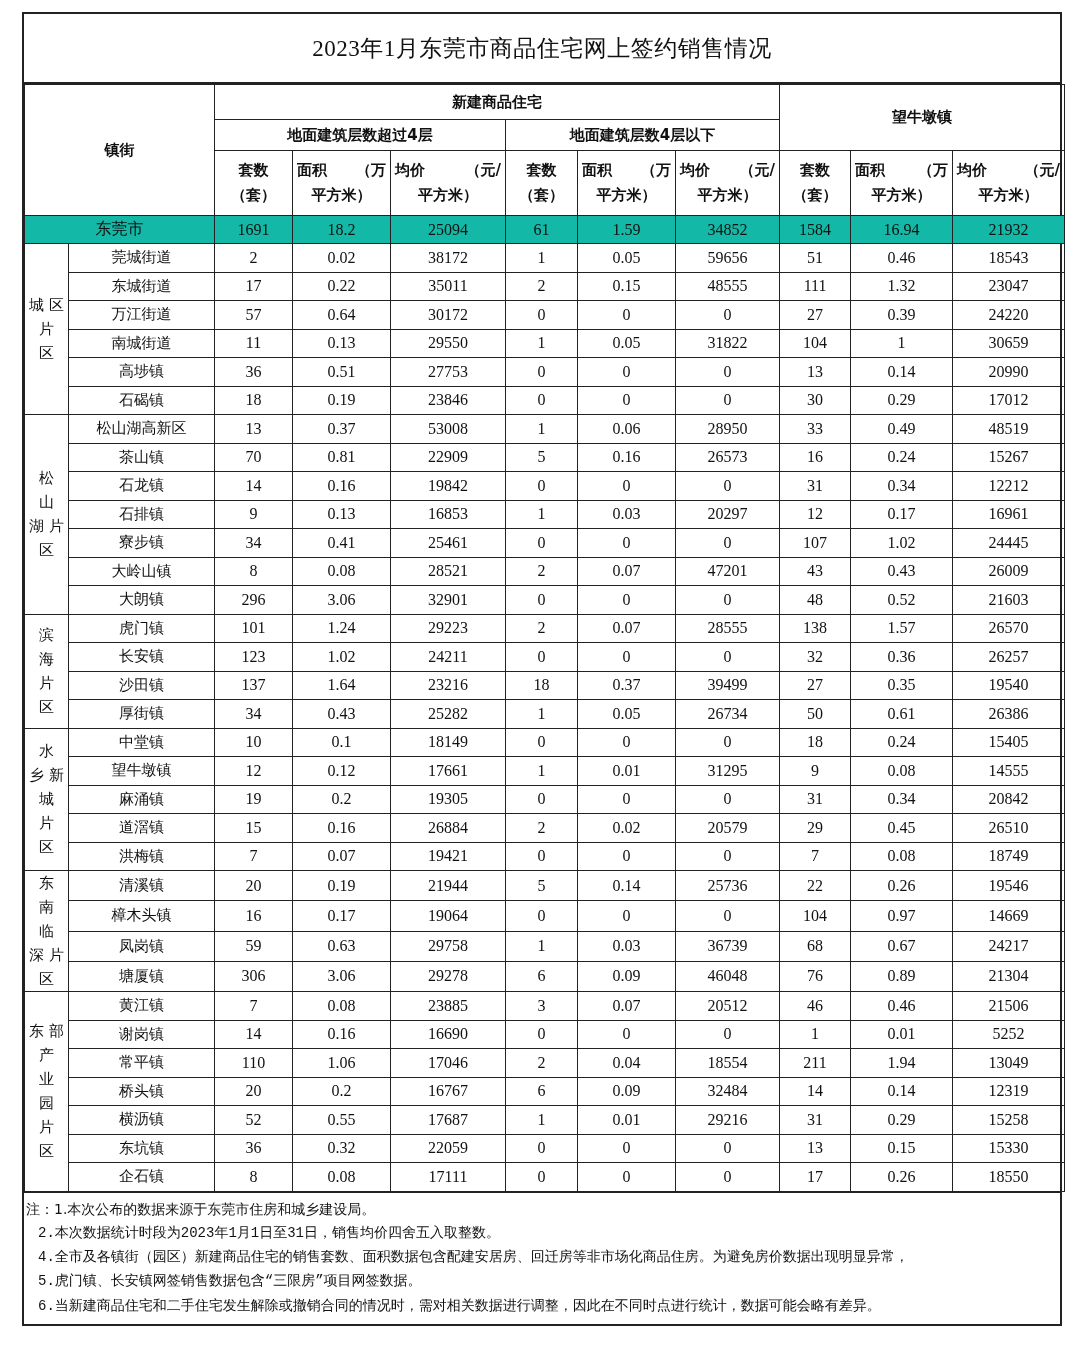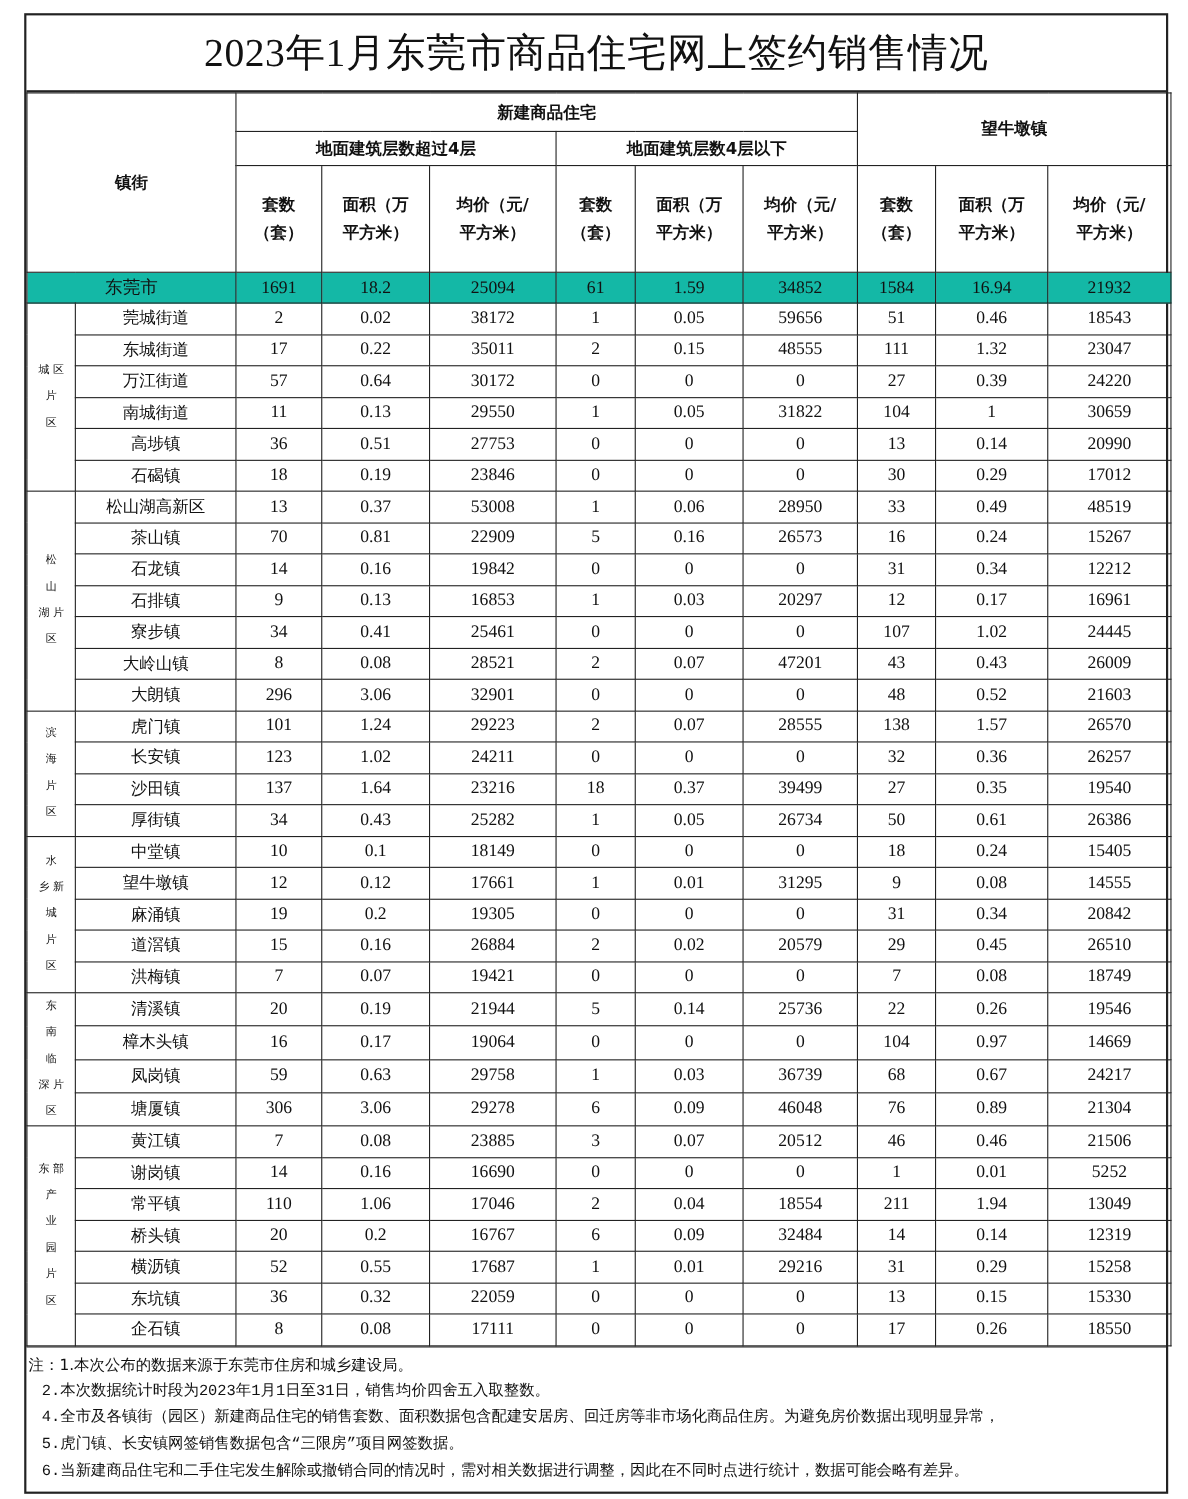--- a/index.html
+++ b/index.html
@@ -1,29 +1,29 @@
 <!DOCTYPE html>
 <html><head>
 <meta charset="utf-8">
 <style>
   html, body { margin: 0; padding: 0; background: #ffffff; }
   body { width: 1080px; height: 1363px; position: relative; overflow: hidden; font-family: "Liberation Serif", "DejaVu Serif", serif; color: #111; }
   .sheet { position: absolute; left: 22px; top: 12px; width: 1040px; border: 2px solid #222; box-sizing: border-box; }
-  .title { height: 68px; border-bottom: 2px solid #222; display: flex; align-items: center; justify-content: center; font-size: 36px; letter-spacing: 0.5px; font-family: "Liberation Serif", "DejaVu Serif", serif; }
+  .title { height: 68px; border-bottom: 2px solid #222; display: flex; align-items: center; justify-content: center; font-size: 23px; letter-spacing: 0.5px; font-family: "Liberation Serif", "DejaVu Serif", serif; }
   table { border-collapse: collapse; width: 100%; table-layout: fixed; }
   td, th { border: 1.5px solid #222; padding: 0; text-align: center; vertical-align: middle; font-weight: normal; }
   th { font-family: "DejaVu Sans", "Liberation Sans", sans-serif; font-weight: bold; font-size: 15px; }
   td { font-size: 16px; height: 27.5px; }
   td.town { font-family: "DejaVu Sans", "Liberation Sans", sans-serif; font-size: 15px; }
-  td.region { font-family: "DejaVu Sans", "Liberation Sans", sans-serif; font-size: 10px; line-height: 24px; padding: 0 2px; word-break: break-all; margin-left: 28px; }
+  td.region { font-family: "DejaVu Sans", "Liberation Sans", sans-serif; font-size: 15px; line-height: 24px; padding: 0 2px; word-break: break-all; margin-left: 28px; }
   td.region span { display: block; }
   tr.total td { background: #14b8a6; height: 27px; }
   tr.total td.town { font-size: 16px; }
-  th.sub { height: 64px; padding: 16px 4px; }
-  th.sub .line1 { display: flex; justify-content: center; white-space: nowrap; }
+  th.sub { height: 64px; padding: 0 4px; }
+  th.sub .line1 { display: flex; justify-content: space-between; white-space: nowrap; }
   th.sub .line2 { display: block; text-align: center; margin-top: 6px; }
   th.center .line1 { justify-content: center; }
   .h-row1 th { height: 34px; }
   .h-row2 th { height: 30px; }
   .notes { border-top: 1.5px solid #222; padding: 4px 0 6px 2px; font-family: "DejaVu Sans", "Liberation Sans", sans-serif; font-size: 14px; line-height: 24.3px; }
   .notes div { white-space: nowrap; }
   .notes .indent { padding-left: 12px; font-family: Liberation Mono, monospace; }
 </style>
 </head>
 <body>

